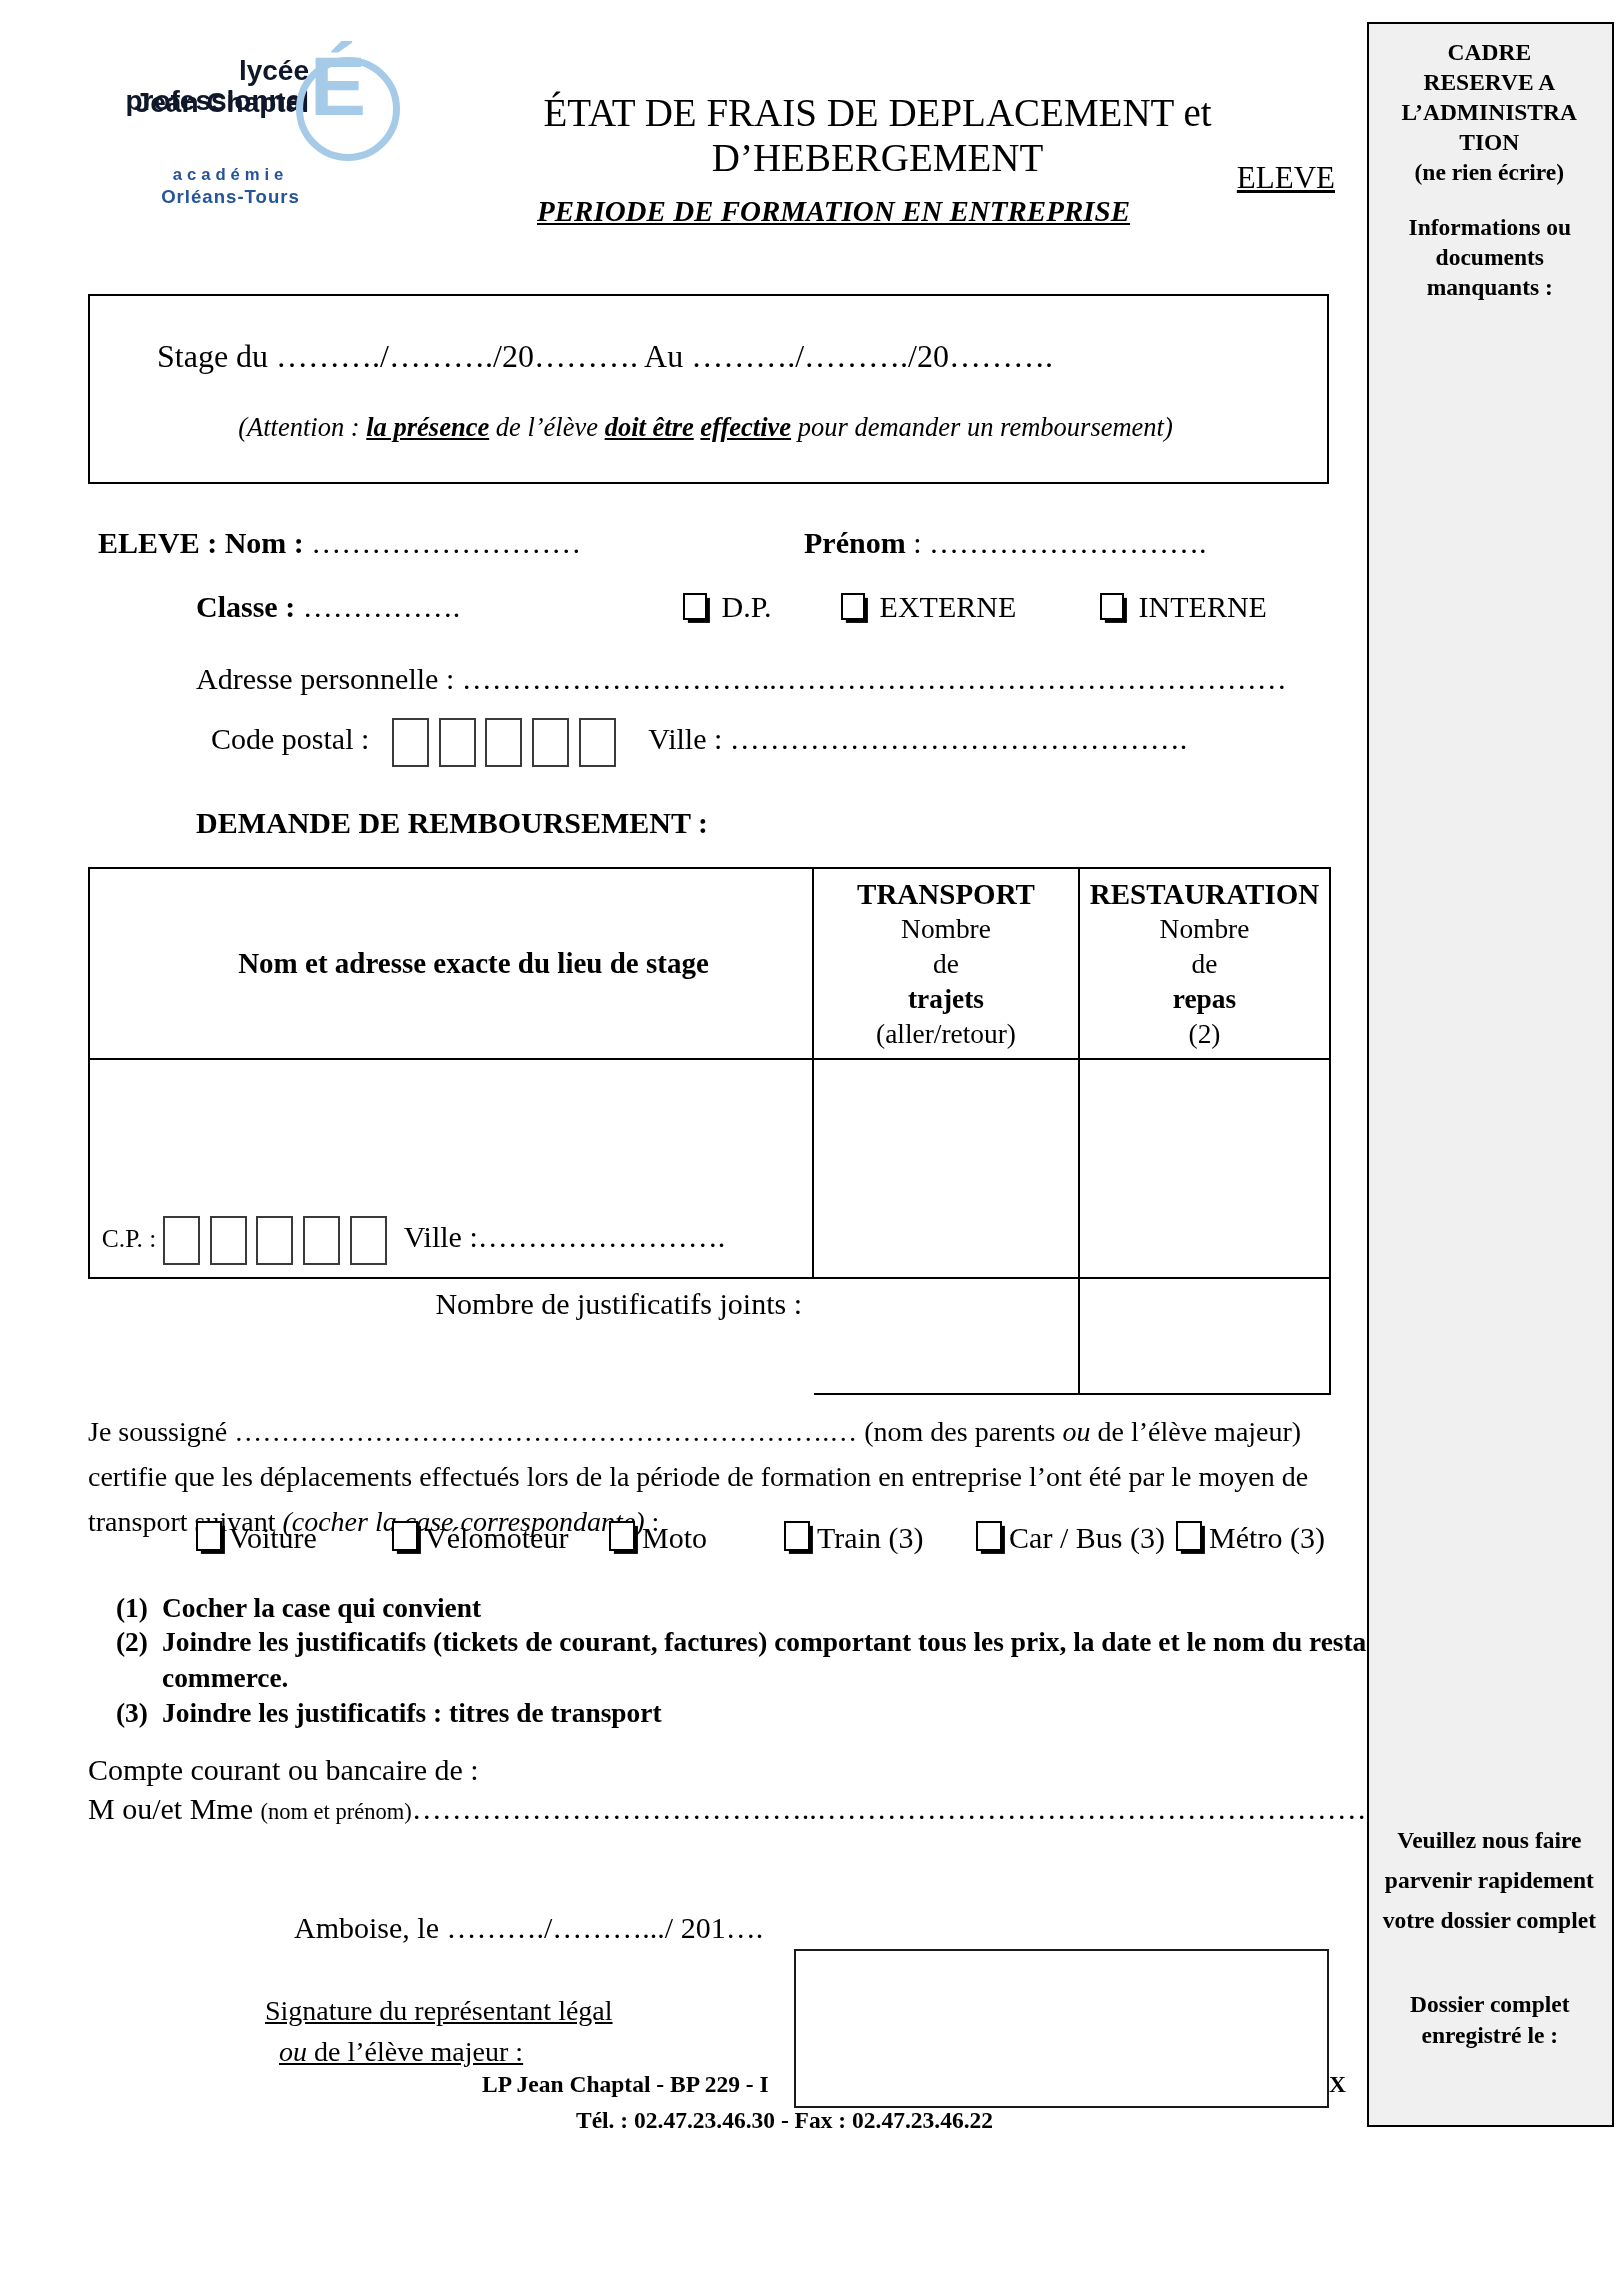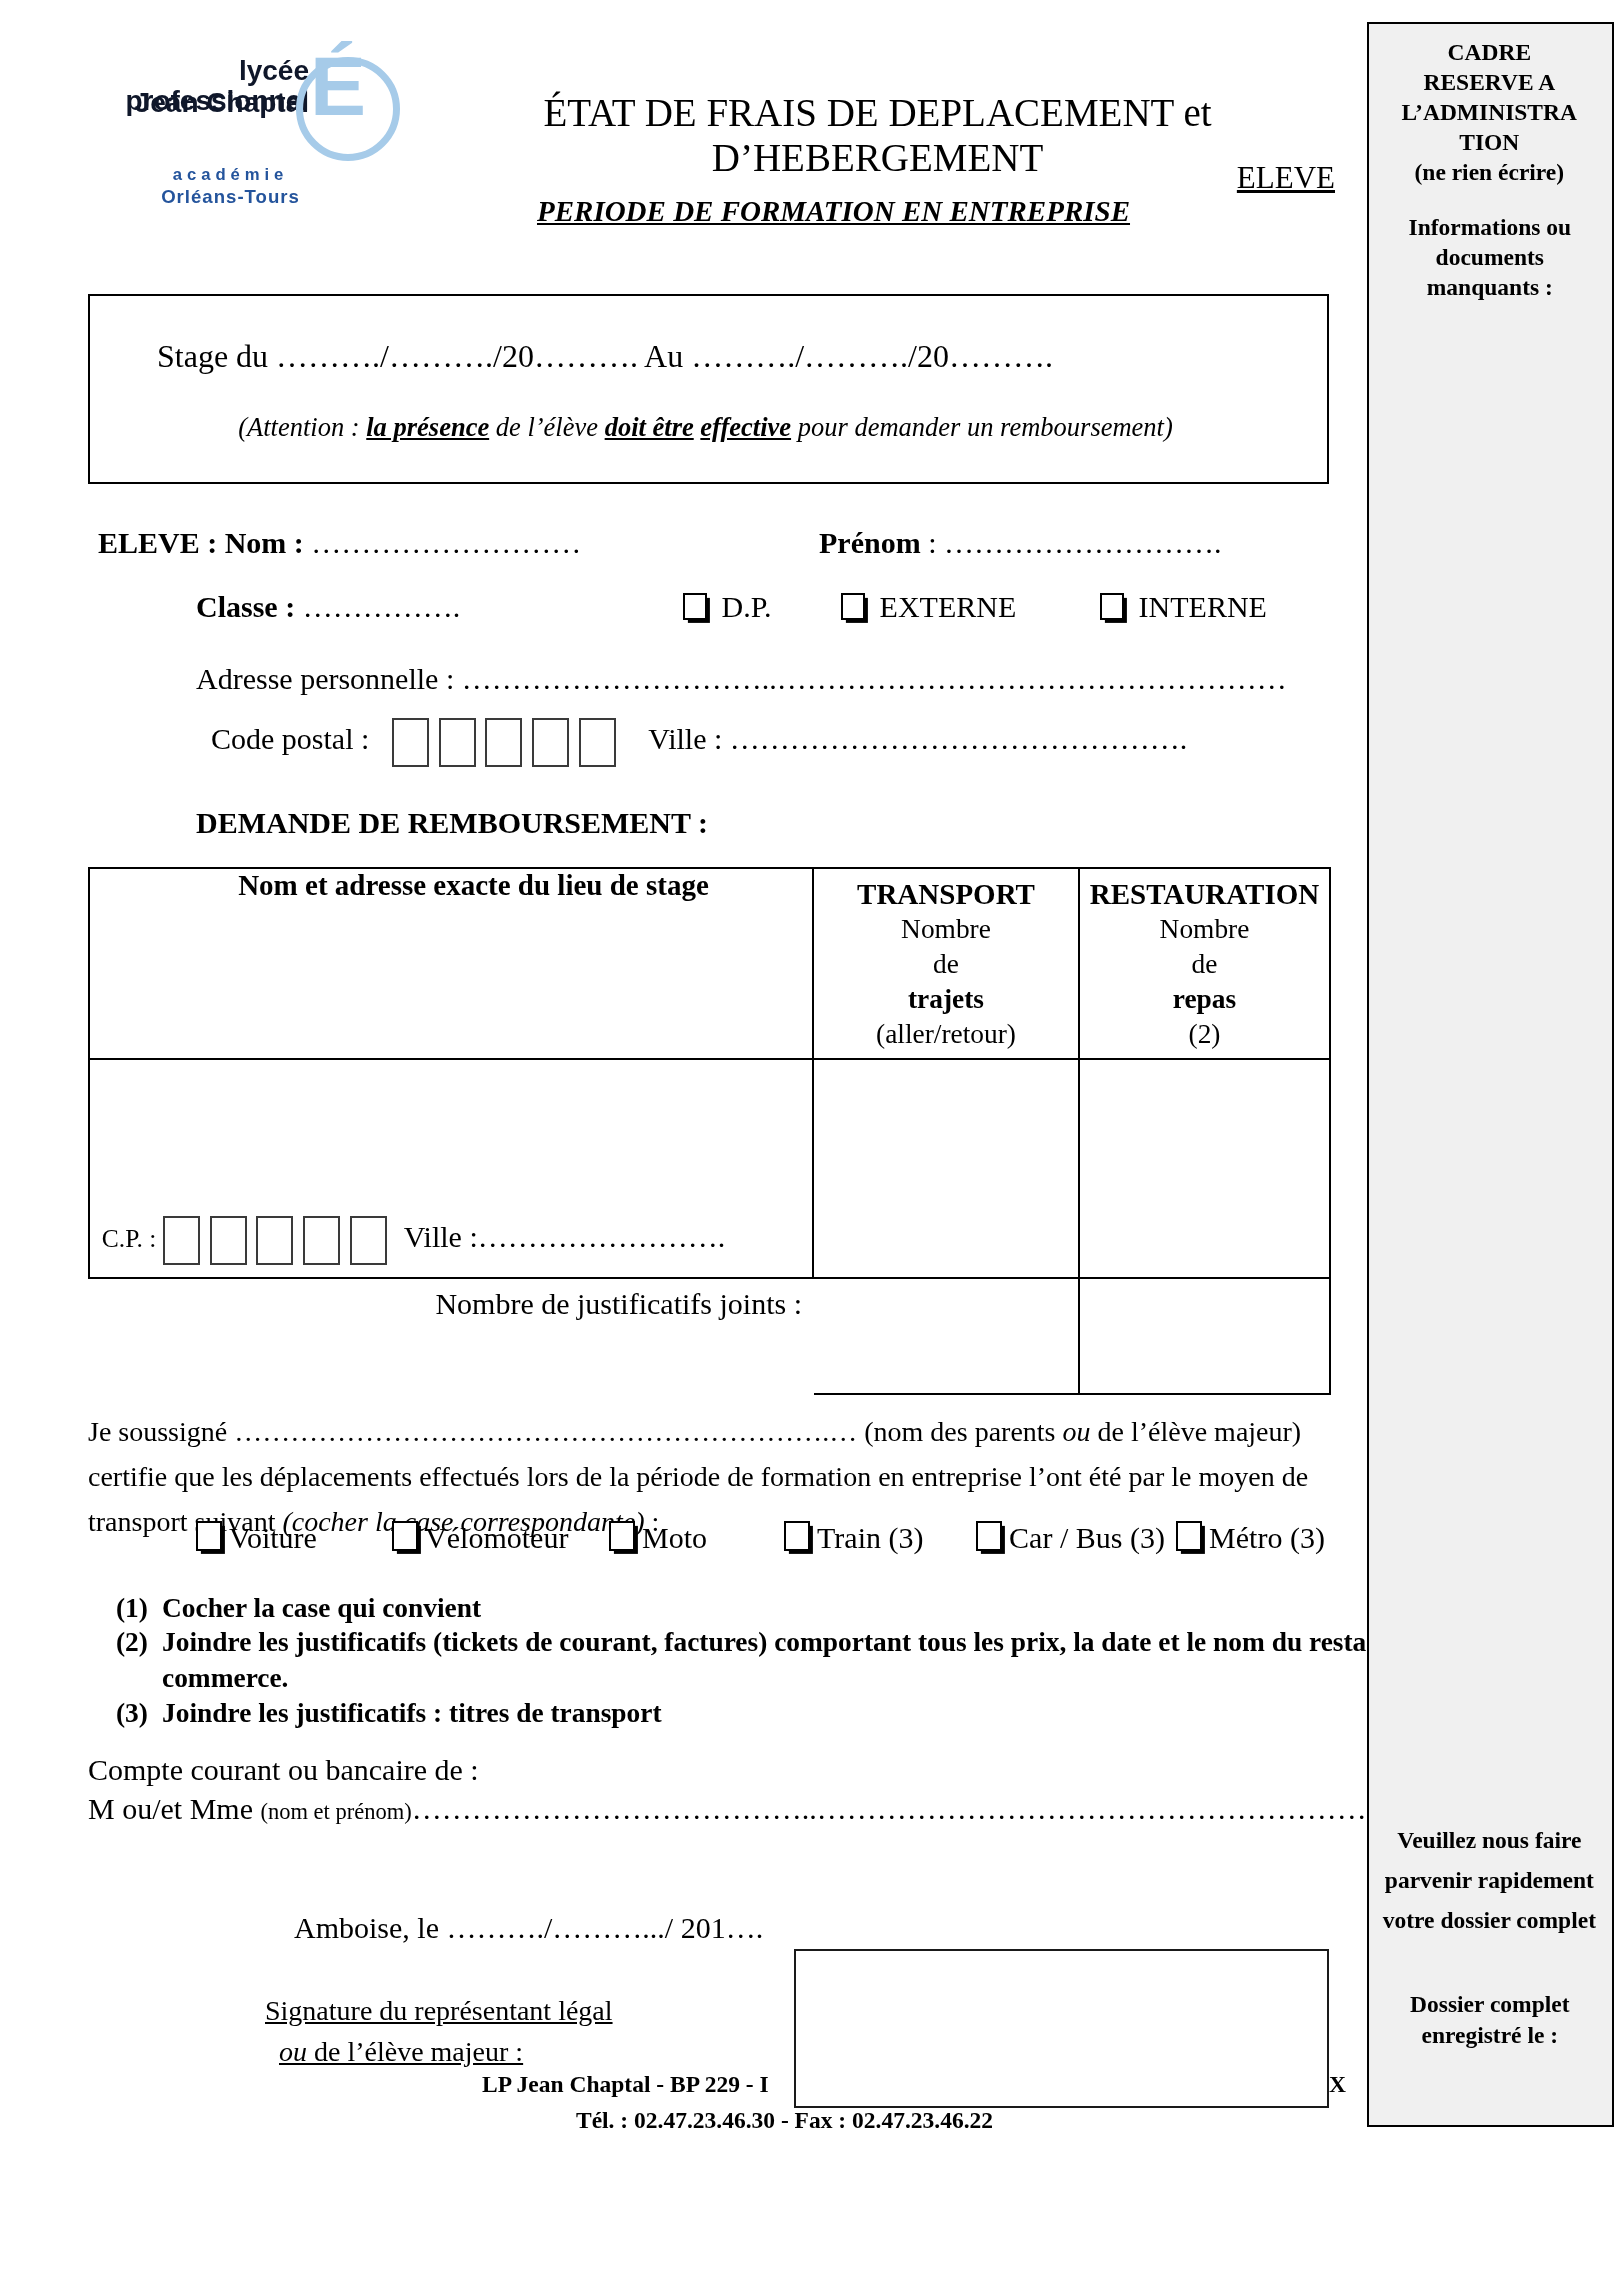--- a/index.html
+++ b/index.html
@@ -29,21 +29,21 @@
   .subtitle{left:412px; top:195px; width:843px; text-align:center; font-size:29px;
     font-weight:bold; font-style:italic; text-decoration:underline;}
 
   
   .stage-box{left:88px; top:294px; width:1237px; height:186px; border:2.9px solid #000; background:#fff;}
   .stage-dates{left:157px; top:338px; width:1098px; font-size:32px;}
   .stage-attn{left:98px; top:412px; width:1215px; text-align:center; font-size:26.5px; font-style:italic;}
   .stage-attn .bu{font-weight:bold; text-decoration:underline;}
   .fs31{font-size:30px;}
   .line-nom{left:98px; top:526px;}
-  .prenom{left:804px; top:526px;margin-left:15px;}
+  .prenom{left:804px; top:526px;}
   .line-classe{left:196px; top:590px;}
   .line-adresse{left:196px; top:662px;}
   .line-cp{left:211px; top:718px;}
 
   
   .cb{display:inline-block; width:21.6px; height:25.5px; background:#fff;
     border:2.9px solid #000; box-shadow:3.9px 3.9px 0 -1px #000; vertical-align:-2.9px;}
   .cb.small{width:19.6px; height:22.5px;}
 
   
@@ -56,21 +56,21 @@
   .tbl{left:88px; top:867px; width:1243px; height:527px;}
   .cell{position:absolute; box-sizing:border-box; background:transparent;}
   .c00{left:0; top:0; width:726px; height:193px; border-top:2.9px solid #000; border-left:2.9px solid #000; border-bottom:2px solid #000; border-right:2px solid #000;}
   .c01{left:726px; top:0; width:264px; height:193px; border-top:2.9px solid #000; border-bottom:2px solid #000;}
   .c02{left:990px; top:0; width:253px; height:193px; border-top:2.9px solid #000; border-left:2px solid #000; border-right:2.9px solid #000; border-bottom:2px solid #000;}
   .c10{left:0; top:193px; width:726px; height:219px; border-left:2.9px solid #000; border-right:2px solid #000; border-bottom:2px solid #000;}
   .c11{left:726px; top:193px; width:264px; height:219px; border-bottom:2px solid #000;}
   .c12{left:990px; top:193px; width:253px; height:219px; border-left:2px solid #000; border-right:2.9px solid #000; border-bottom:2px solid #000;}
   .c21{left:726px; top:412px; width:264px; height:116px; border-bottom:2.9px solid #000;}
   .c22{left:990px; top:412px; width:253px; height:116px; border-left:2px solid #000; border-right:2.9px solid #000; border-bottom:2.9px solid #000;}
-  .th1{display:flex; align-items:flex-start; justify-content:center; font-size:29px; font-weight:bold; text-align:center;padding-left:45px;}
+  .th1{display:flex; align-items:center; justify-content:center; font-size:29px; font-weight:bold; text-align:center;padding-left:45px;}
   .th23{padding-top:7.8px; text-align:center; font-size:27.4px; line-height:35px;}
   .th23 .ttl{font-size:29px; font-weight:bold;}
   .cp-row{position:absolute; left:11.8px; bottom:11.8px; font-size:30px; white-space:nowrap;}
   .cp-row .cp-lab{font-size:25.5px;}
   .just-label{position:absolute; left:0; top:420px; width:714px; text-align:right; font-size:30px;}
 
   
   .certif{left:88px; top:1409px; width:1253px; font-size:28px; line-height:45px; text-align:left;}
 
   

